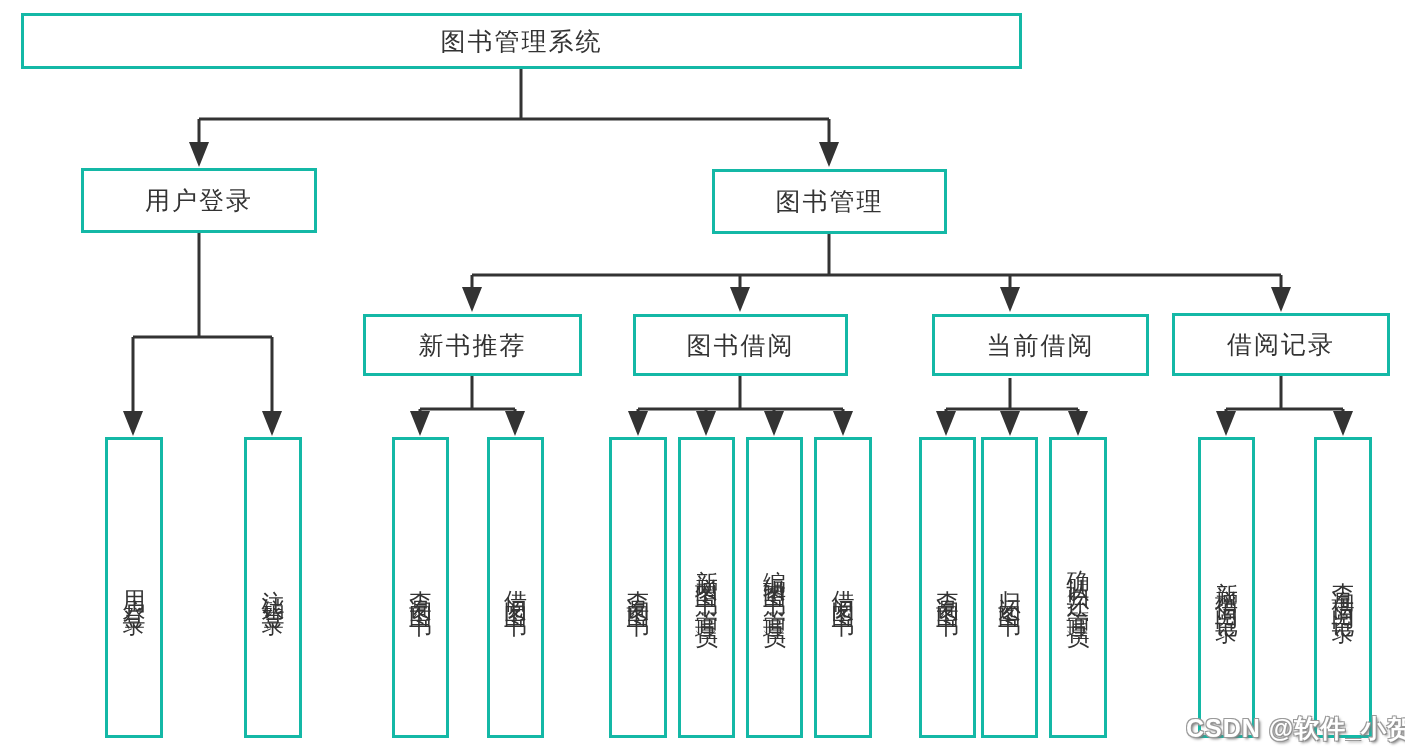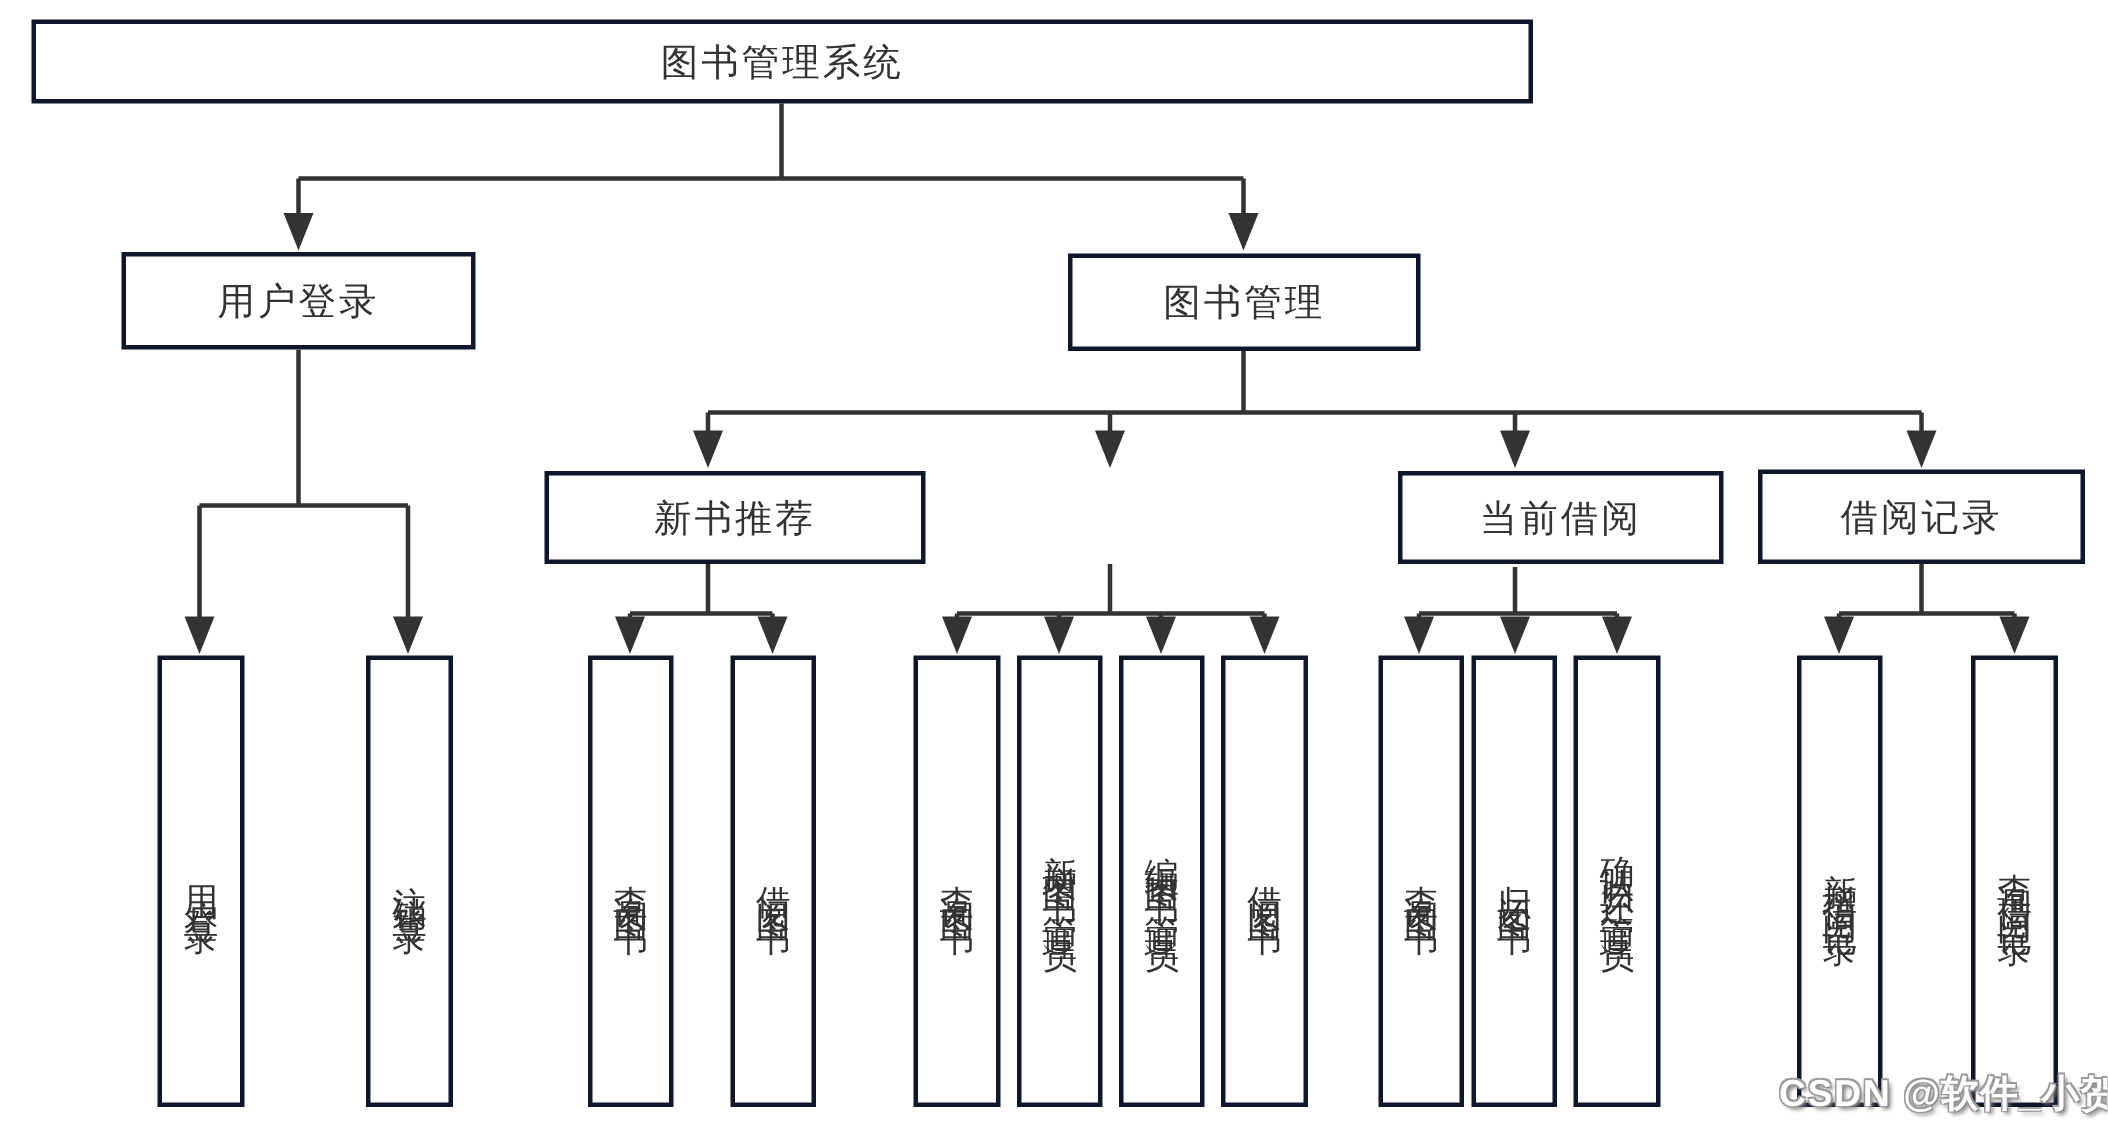--- a/index.html
+++ b/index.html
@@ -13,21 +13,21 @@
   }
   #wires {
     position: absolute;
     left: 0; top: 0;
     width: 1405px; height: 747px;
   }
   .box {
     position: absolute;
     box-sizing: border-box;
     background: #ffffff;
-    border: 3px solid #0f172a;
+    border: 3px solid #14b8a6;
     color: #333333;
     display: flex;
     align-items: center;
     justify-content: center;
     font-family: Liberation Serif, serif;
   }
   .hlabel {
     font-size: 25px;
     letter-spacing: 2px;
     white-space: nowrap;
@@ -100,22 +100,25 @@
     <span class="hlabel">图书管理系统</span>
   </div>
 
   <div class="box" style="left:81px;top:168px;width:236px;height:65px">
     <span class="hlabel">用户登录</span>
   </div>
   <div class="box" style="left:712px;top:169px;width:235px;height:65px">
     <span class="hlabel">图书管理</span>
   </div>
 
-  <div class="box" style="left:363px;top:314px;width:254px;height:62px">
+  <div class="box" style="left:363px;top:314px;width:219px;height:62px">
     <span class="hlabel">新书推荐</span>
+  </div>
+  <div class="box" style="left:633px;top:314px;width:215px;height:62px">
+    <span class="hlabel">图书借阅</span>
   </div>
   <div class="box" style="left:932px;top:314px;width:217px;height:62px">
     <span class="hlabel">当前借阅</span>
   </div>
   <div class="box" style="left:1172px;top:313px;width:218px;height:63px">
     <span class="hlabel">借阅记录</span>
   </div>
 
   <div class="box" style="left:105px;top:437px;width:58px;height:301px">
     <span class="vlabel">用户登录</span>

